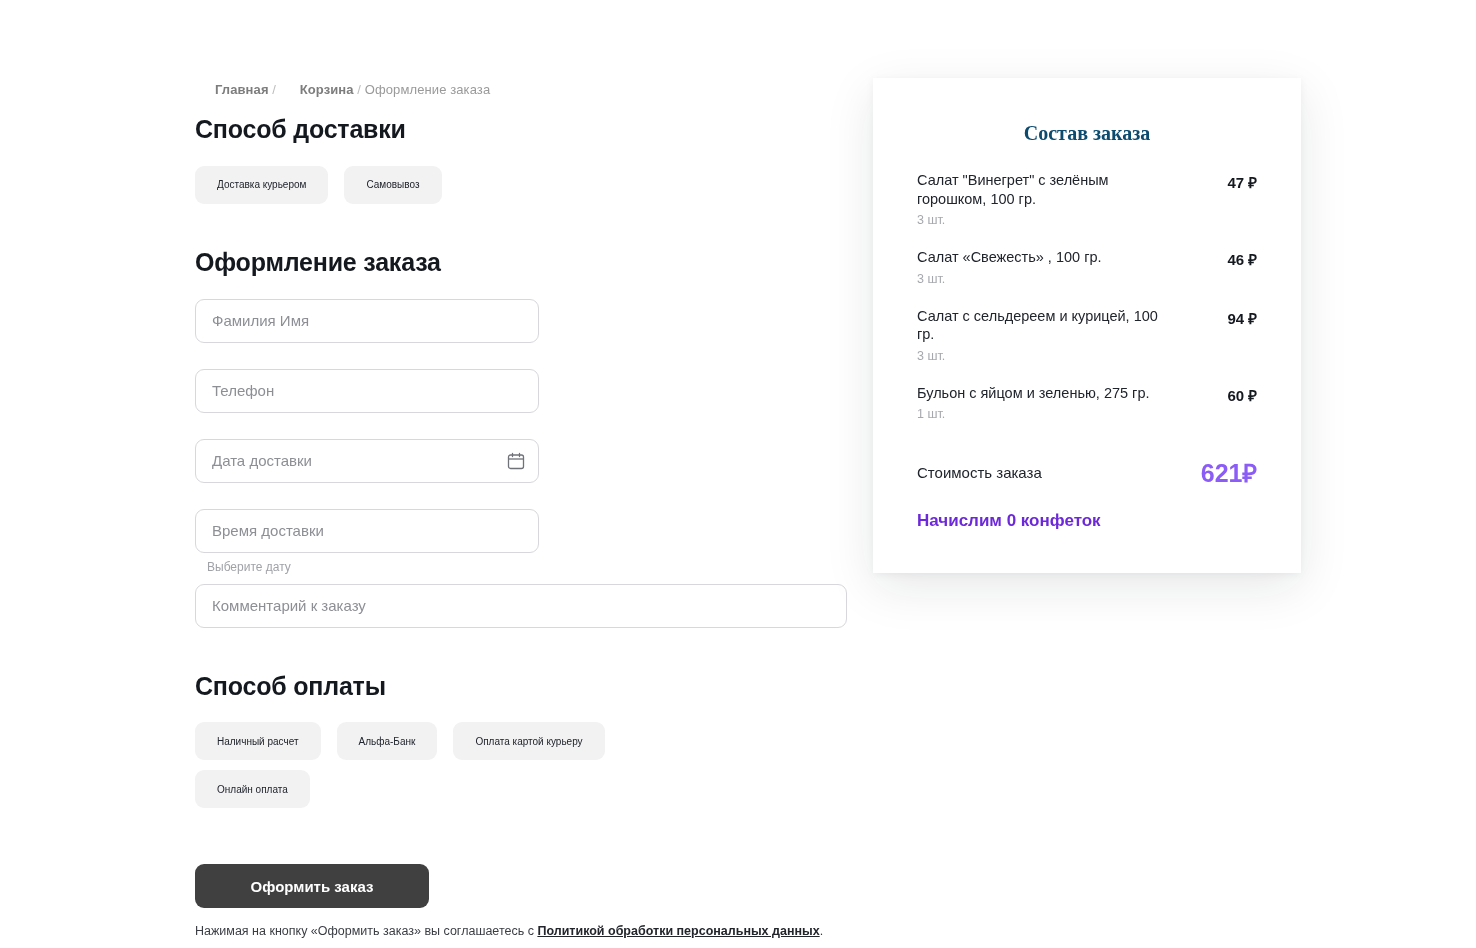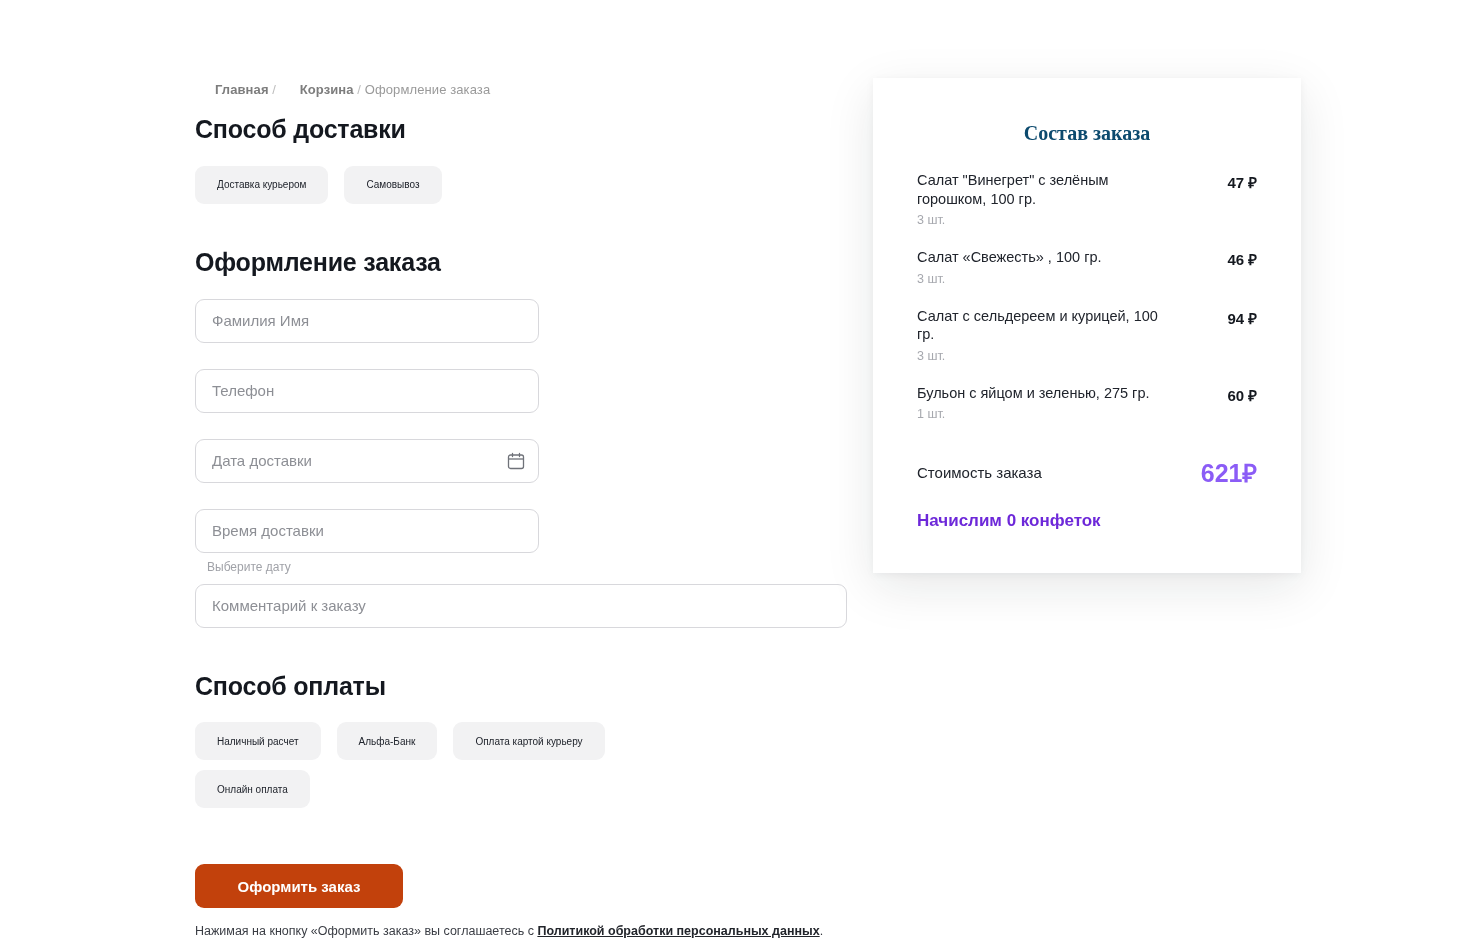--- a/index.html
+++ b/index.html
@@ -119,25 +119,25 @@
   }
 
   .field.date-field { margin-bottom: 26px; }
   .field.time-field { margin-bottom: 10px; }
 
   .payment-block { margin-top: 18px; }
   .payment-block h2.section-title { margin-bottom: 22px; }
 
   .submit-btn {
     margin-top: 46px;
-    background: #c2410c;
+    background: #404040;
     color: #ffffff;
     border: none;
     border-radius: 9px;
-    width: 208px;
+    width: 234px;
     height: 44px;
     font-size: 15px;
     font-weight: bold;
     cursor: pointer;
     font-family: "Liberation Sans", sans-serif;
   }
 
   .legal {
     margin-top: 16px;
     font-size: 12.5px;

